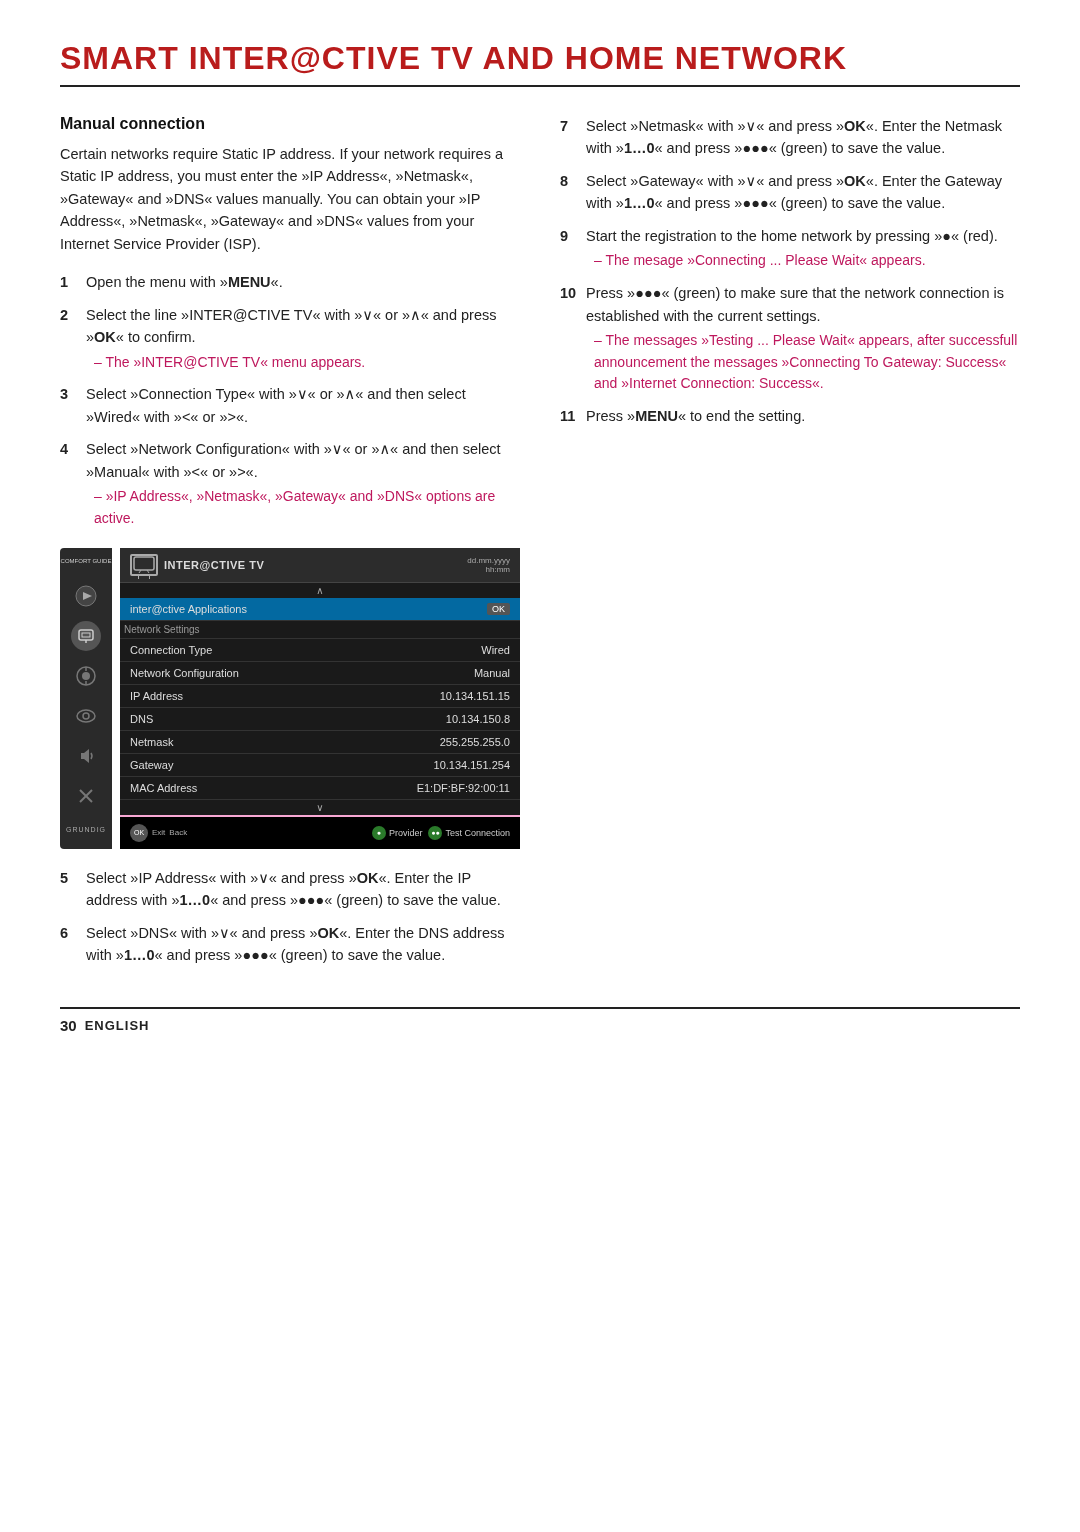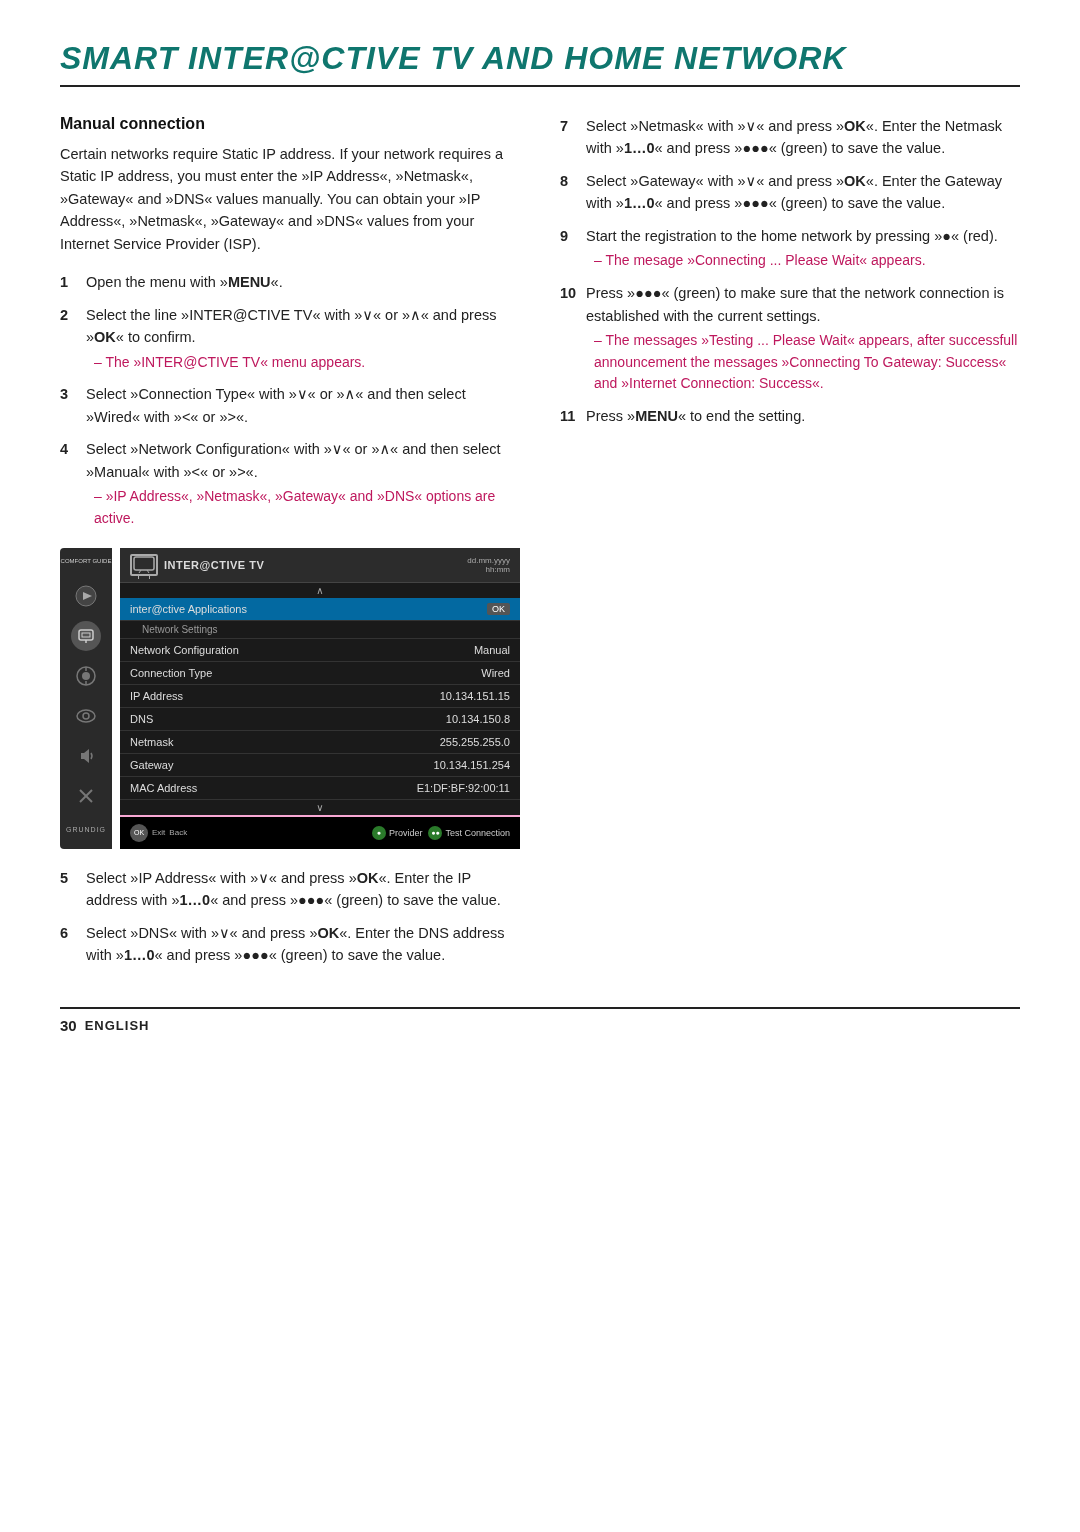--- a/index.html
+++ b/index.html
@@ -10,25 +10,24 @@
       font-family: Arial, Helvetica, sans-serif;
       font-size: 15px;
       color: #222;
       padding: 40px 60px 40px 60px;
     }
     h1.page-title {
       font-size: 32px;
       font-weight: 900;
       letter-spacing: 1px;
       margin-bottom: 28px;
-      color: #0f766e;
+      color: #b91c1c;
       text-transform: uppercase;
       border-bottom: 2px solid #222;
       padding-bottom: 8px;
-      font-style: italic;
     }
     .two-col {
       display: flex;
       gap: 40px;
     }
     .col-left {
       flex: 1;
       max-width: 480px;
     }
     .col-right {
@@ -177,21 +176,21 @@
       display: flex;
       align-items: center;
       justify-content: space-between;
       padding: 5px 10px;
       border-bottom: 1px solid #333;
     }
     .tv-menu-row.highlighted {
       background: #0369a1;
     }
     .tv-menu-row.section-label {
-      padding: 3px 22px;
+      padding: 3px 4px;
       background: transparent;
     }
     .tv-menu-row .row-label {
       color: #ddd;
       font-size: 11px;
     }
     .tv-menu-row .row-value {
       color: #ddd;
       font-size: 11px;
     }
@@ -380,27 +379,27 @@
         <div class="tv-menu-row highlighted">
           <span class="row-label">inter@ctive Applications</span>
           <span class="ok-badge">OK</span>
         </div>
 
         <div class="tv-menu-row section-label">
           <span class="row-label">Network Settings</span>
         </div>
 
         <div class="tv-menu-row">
+          <span class="row-label">Connection Type</span>
+          <span class="row-value">Wired</span>
+        </div>
+
+        <div class="tv-menu-row">
           <span class="row-label">Network Configuration</span>
           <span class="row-value">Manual</span>
-        </div>
-
-        <div class="tv-menu-row">
-          <span class="row-label">Connection Type</span>
-          <span class="row-value">Wired</span>
         </div>
 
         <div class="tv-menu-row">
           <span class="row-label">IP Address</span>
           <span class="row-value">10.134.151.15</span>
         </div>
 
         <div class="tv-menu-row">
           <span class="row-label">DNS</span>
           <span class="row-value">10.134.150.8</span>

